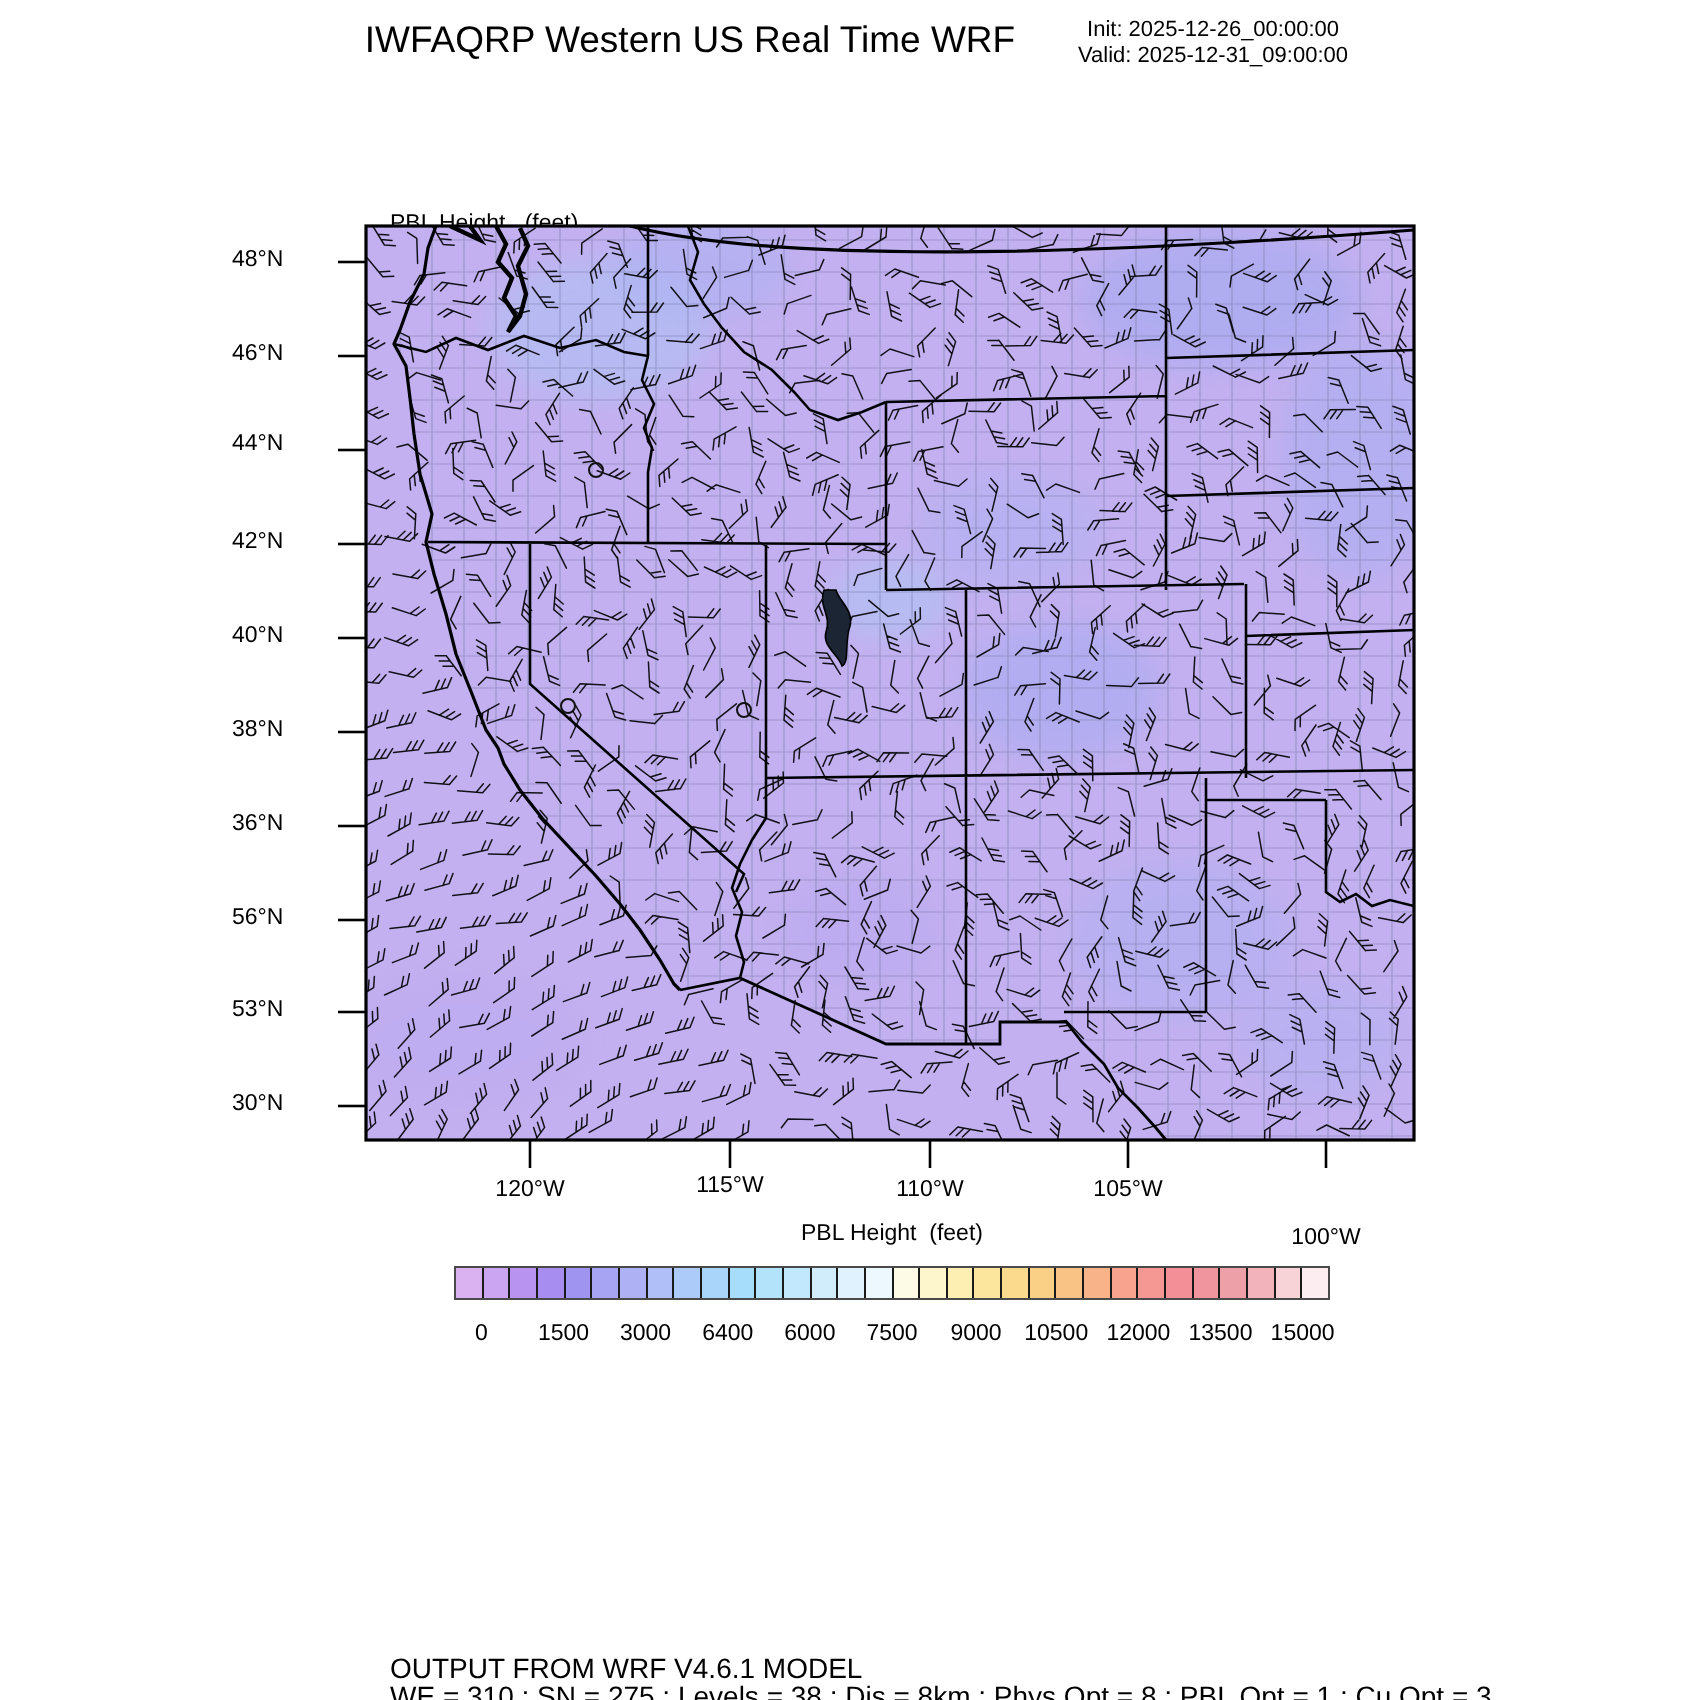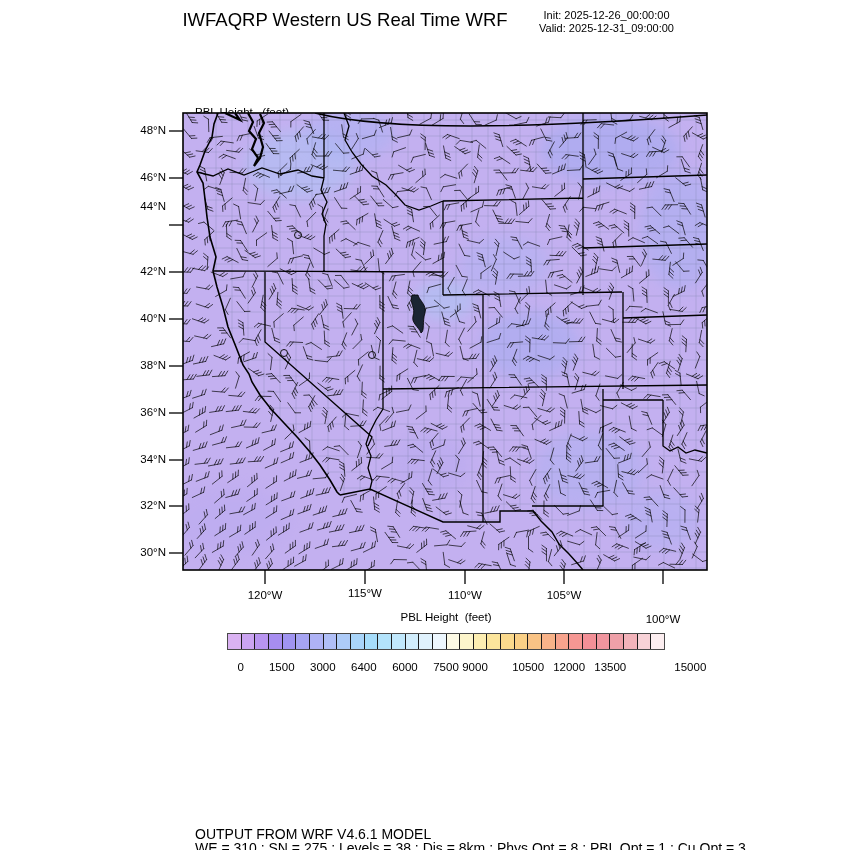--- a/index.html
+++ b/index.html
@@ -3,21 +3,21 @@
 <meta charset="utf-8">
 <style>
   html,body{margin:0;padding:0;background:#fff;}
   body{width:850px;height:850px;position:relative;overflow:hidden;
        font-family:"Liberation Sans","DejaVu Sans",sans-serif;color:#000;}
   .abs{position:absolute;}
   .title{left:120px;width:450px;top:9px;text-align:center;font-size:18.5px;}
   .initvalid{top:9px;right:176px;text-align:center;font-size:11px;line-height:13px;}
   .fieldlabels{left:195px;top:76px;font-size:11.5px;line-height:14.5px;white-space:pre;}
   .axis-label{font-size:11.5px;}
-  .lat-label{width:50px;text-align:right;}
+  .lat-label{width:50px;text-align:left;}
   .lon-label{width:60px;text-align:center;}
   .cbar-title{left:296px;width:300px;top:611px;text-align:center;font-size:11.5px;white-space:pre;}
   #cbar{left:227px;top:633px;width:438px;height:17px;display:flex;border:1px solid #4a4a4a;box-sizing:border-box;}
   #cbar .cell{flex:1 1 0;border-right:1px solid #1a1a1a;}
   #cbar .cell:last-child{border-right:none;}
   .cbar-lab{top:661px;width:60px;text-align:center;font-size:11.5px;}
   .footer{left:195px;top:828px;font-size:14px;line-height:13.5px;}
   svg{position:absolute;left:0;top:0;pointer-events:none;}
 </style>
 </head>
@@ -88,27 +88,27 @@
     <path d="M265,570L265,584" stroke="#000" stroke-width="1.3"></path>
     <path d="M365,570L365,584" stroke="#000" stroke-width="1.3"></path>
     <path d="M465,570L465,584" stroke="#000" stroke-width="1.3"></path>
     <path d="M564,570L564,584" stroke="#000" stroke-width="1.3"></path>
     <path d="M663,570L663,584" stroke="#000" stroke-width="1.3"></path>
   </svg>
 
 <div id="latlabels">
     <div class="abs axis-label lat-label" style="left: 116px; top: 124px;">48°N</div>
     <div class="abs axis-label lat-label" style="left: 116px; top: 171px;">46°N</div>
-    <div class="abs axis-label lat-label" style="left: 116px; top: 200px;">44°N</div>
+    <div class="abs axis-label lat-label" style="left: 116px; top: 216px;">44°N</div>
     <div class="abs axis-label lat-label" style="left: 116px; top: 265px;">42°N</div>
     <div class="abs axis-label lat-label" style="left: 116px; top: 312px;">40°N</div>
     <div class="abs axis-label lat-label" style="left: 116px; top: 359px;">38°N</div>
     <div class="abs axis-label lat-label" style="left: 116px; top: 406px;">36°N</div>
-    <div class="abs axis-label lat-label" style="left: 116px; top: 453px;">34°N</div>
-    <div class="abs axis-label lat-label" style="left: 116px; top: 499px;">32°N</div>
+    <div class="abs axis-label lat-label" style="left: 116px; top: 453px;">56°N</div>
+    <div class="abs axis-label lat-label" style="left: 116px; top: 499px;">53°N</div>
     <div class="abs axis-label lat-label" style="left: 116px; top: 546px;">30°N</div>
   </div>
 <div id="lonlabels">
     <div class="abs axis-label lon-label" style="left: 235px; top: 589px;">120°W</div>
     <div class="abs axis-label lon-label" style="left: 335px; top: 587px;">115°W</div>
     <div class="abs axis-label lon-label" style="left: 435px; top: 589px;">110°W</div>
     <div class="abs axis-label lon-label" style="left: 534px; top: 589px;">105°W</div>
     <div class="abs axis-label lon-label" style="left: 633px; top: 589px; margin-top: 24px;">100°W</div>
   </div>
 
@@ -147,23 +147,23 @@
     <span class="cell" style="background: rgb(247, 210, 215);"></span>
     <span class="cell" style="background: rgb(252, 238, 240);"></span>
   </div>
 <div id="cbarlabels">
     <div class="abs cbar-lab" style="left: 210.688px;">0</div>
     <div class="abs cbar-lab" style="left: 251.75px;">1500</div>
     <div class="abs cbar-lab" style="left: 292.812px;">3000</div>
     <div class="abs cbar-lab" style="left: 333.875px;">6400</div>
     <div class="abs cbar-lab" style="left: 374.938px;">6000</div>
     <div class="abs cbar-lab" style="left: 416px;">7500</div>
-    <div class="abs cbar-lab" style="left: 445px;">9000</div>
+    <div class="abs cbar-lab" style="left: 458px;">9000</div>
     <div class="abs cbar-lab" style="left: 498.125px;">10500</div>
     <div class="abs cbar-lab" style="left: 539.188px;">12000</div>
     <div class="abs cbar-lab" style="left: 580.25px;">13500</div>
-    <div class="abs cbar-lab" style="left: 621.312px; margin-left: 39px;">15000</div>
+    <div class="abs cbar-lab" style="left: 621.312px;">15000</div>
   </div>
 
 <div class="abs footer">
   <div>OUTPUT FROM WRF V4.6.1 MODEL</div>
   <div>WE = 310 ; SN = 275 ; Levels = 38 ; Dis = 8km ; Phys Opt = 8 ; PBL Opt = 1 ; Cu Opt = 3</div>
 </div>
 
 </body></html>

